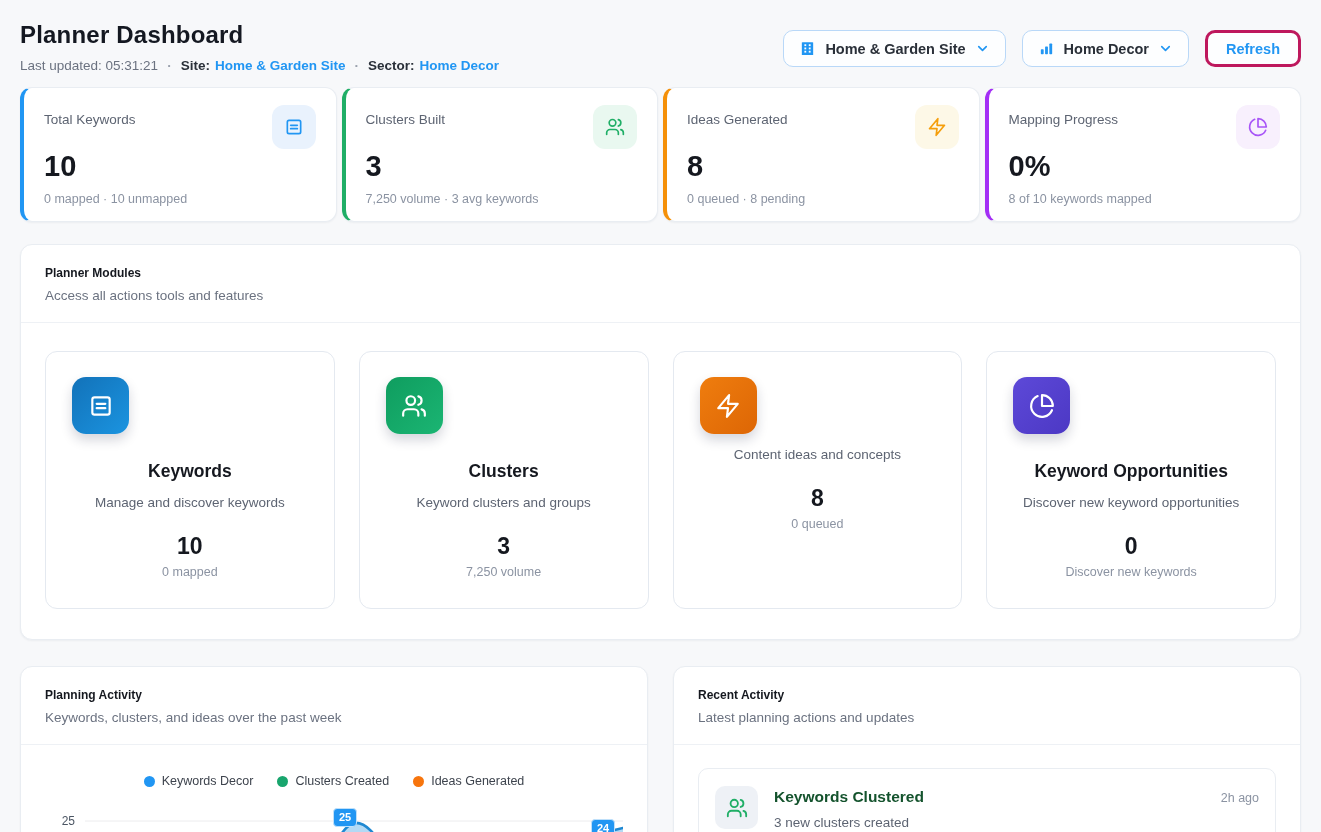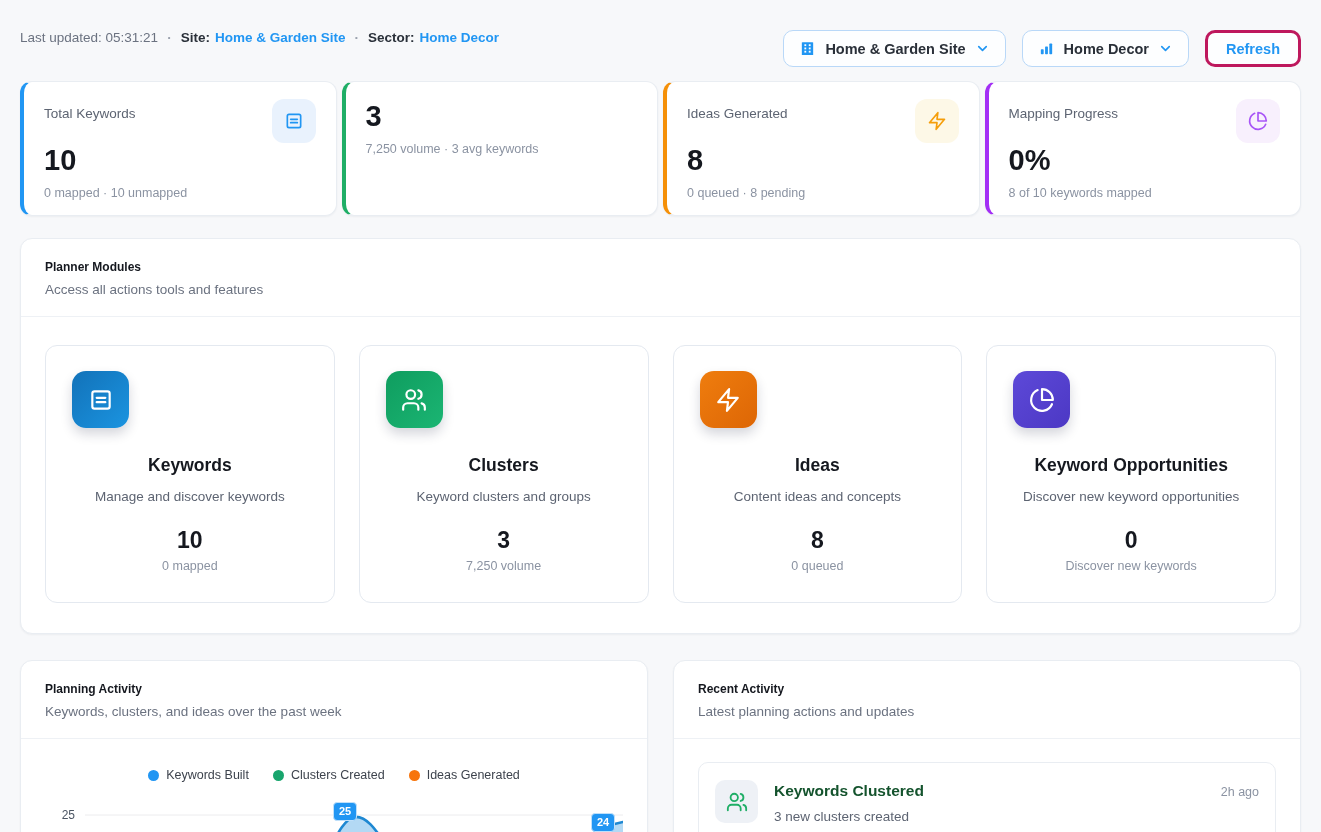--- a/index.html
+++ b/index.html
@@ -101,20 +101,21 @@
   .activity-desc { font-size: 13.5px; color: #5d6472; margin-top: 9px; }
   .activity-time { font-size: 12.5px; color: #8b93a2; padding-top: 5px; }
 </style>
 </head>
 <body>
 
 <div class="page">
 
   <header class="topbar">
     <div>
+      <h1 class="page-title">Planner Dashboard</h1>
       <div class="meta-row">
         <span>Last updated: 05:31:21</span>
         <span class="sep">·</span>
         <span class="meta-pair">
           <span class="meta-strong">Site:</span>
           <a class="meta-link">Home &amp; Garden Site</a>
         </span>
         <span class="sep">·</span>
         <span class="meta-pair">
           <span class="meta-strong">Sector:</span>
@@ -172,20 +173,31 @@
               <line x1="8" y1="10" x2="16" y2="10"></line>
               <line x1="8" y1="14" x2="16" y2="14"></line>
           </svg>
         </span>
       </div>
       <div class="stat-value">10</div>
       <div class="stat-caption">0 mapped · 10 unmapped</div>
     </div>
 
     <div class="stat-card" style="border-left-color: rgb(31, 174, 102);">
+      <div class="stat-head">
+        <span class="stat-label">Clusters Built</span>
+        <span class="stat-iconbox" style="background: rgb(233, 248, 240); color: rgb(31, 174, 102);">
+          <svg width="20" height="20" viewBox="0 0 24 24" fill="none" stroke="currentColor" stroke-width="2" stroke-linecap="round" stroke-linejoin="round">
+            <path d="M16 21v-2a4 4 0 0 0-4-4H6a4 4 0 0 0-4 4v2"></path>
+              <circle cx="9" cy="7" r="4"></circle>
+              <path d="M22 21v-2a4 4 0 0 0-3-3.87"></path>
+              <path d="M16 3.13a4 4 0 0 1 0 7.75"></path>
+          </svg>
+        </span>
+      </div>
       <div class="stat-value">3</div>
       <div class="stat-caption">7,250 volume · 3 avg keywords</div>
     </div>
 
     <div class="stat-card" style="border-left-color: rgb(245, 144, 8);">
       <div class="stat-head">
         <span class="stat-label">Ideas Generated</span>
         <span class="stat-iconbox" style="background: rgb(253, 248, 231); color: rgb(245, 158, 11);">
           <svg width="20" height="20" viewBox="0 0 24 24" fill="none" stroke="currentColor" stroke-width="2" stroke-linecap="round" stroke-linejoin="round">
             <polygon points="13 2 3 14 12 14 11 22 21 10 12 10 13 2"></polygon>
@@ -246,21 +258,20 @@
         <div class="module-value">3</div>
         <div class="module-caption">7,250 volume</div>
       </div>
 
       <div class="module-card" style="--c1: #ef7d0e; --c2: #dd6605;">
         <div class="module-icon">
           <svg width="26" height="26" viewBox="0 0 24 24" fill="none" stroke="currentColor" stroke-width="2" stroke-linecap="round" stroke-linejoin="round">
             <polygon points="13 2 3 14 12 14 11 22 21 10 12 10 13 2"></polygon>
           </svg>
         </div>
-        <div class="module-title">Ideas</div>
         <div class="module-desc">Content ideas and concepts</div>
         <div class="module-value">8</div>
         <div class="module-caption">0 queued</div>
       </div>
 
       <div class="module-card" style="--c1: #5d49d8; --c2: #4c38c4;">
         <div class="module-icon">
           <svg width="26" height="26" viewBox="0 0 24 24" fill="none" stroke="currentColor" stroke-width="2" stroke-linecap="round" stroke-linejoin="round">
             <path d="M21.21 15.89A10 10 0 1 1 8 2.83"></path>
               <path d="M22 12A10 10 0 0 0 12 2v10z"></path>
@@ -278,21 +289,21 @@
 
     <section class="panel">
       <div class="panel-head">
         <div class="panel-title">Planning Activity</div>
         <div class="panel-sub">Keywords, clusters, and ideas over the past week</div>
       </div>
       <div class="chart-body">
         <div class="legend-row">
           <span class="legend-item">
             <span class="legend-dot" style="background: rgb(33, 150, 243);"></span>
-            <span>Keywords Built</span>
+            <span>Keywords Decor</span>
           </span>
           <span class="legend-item">
             <span class="legend-dot" style="background: rgb(24, 165, 109);"></span>
             <span>Clusters Created</span>
           </span>
           <span class="legend-item">
             <span class="legend-dot" style="background: rgb(247, 117, 13);"></span>
             <span>Ideas Generated</span>
           </span>
         </div>

